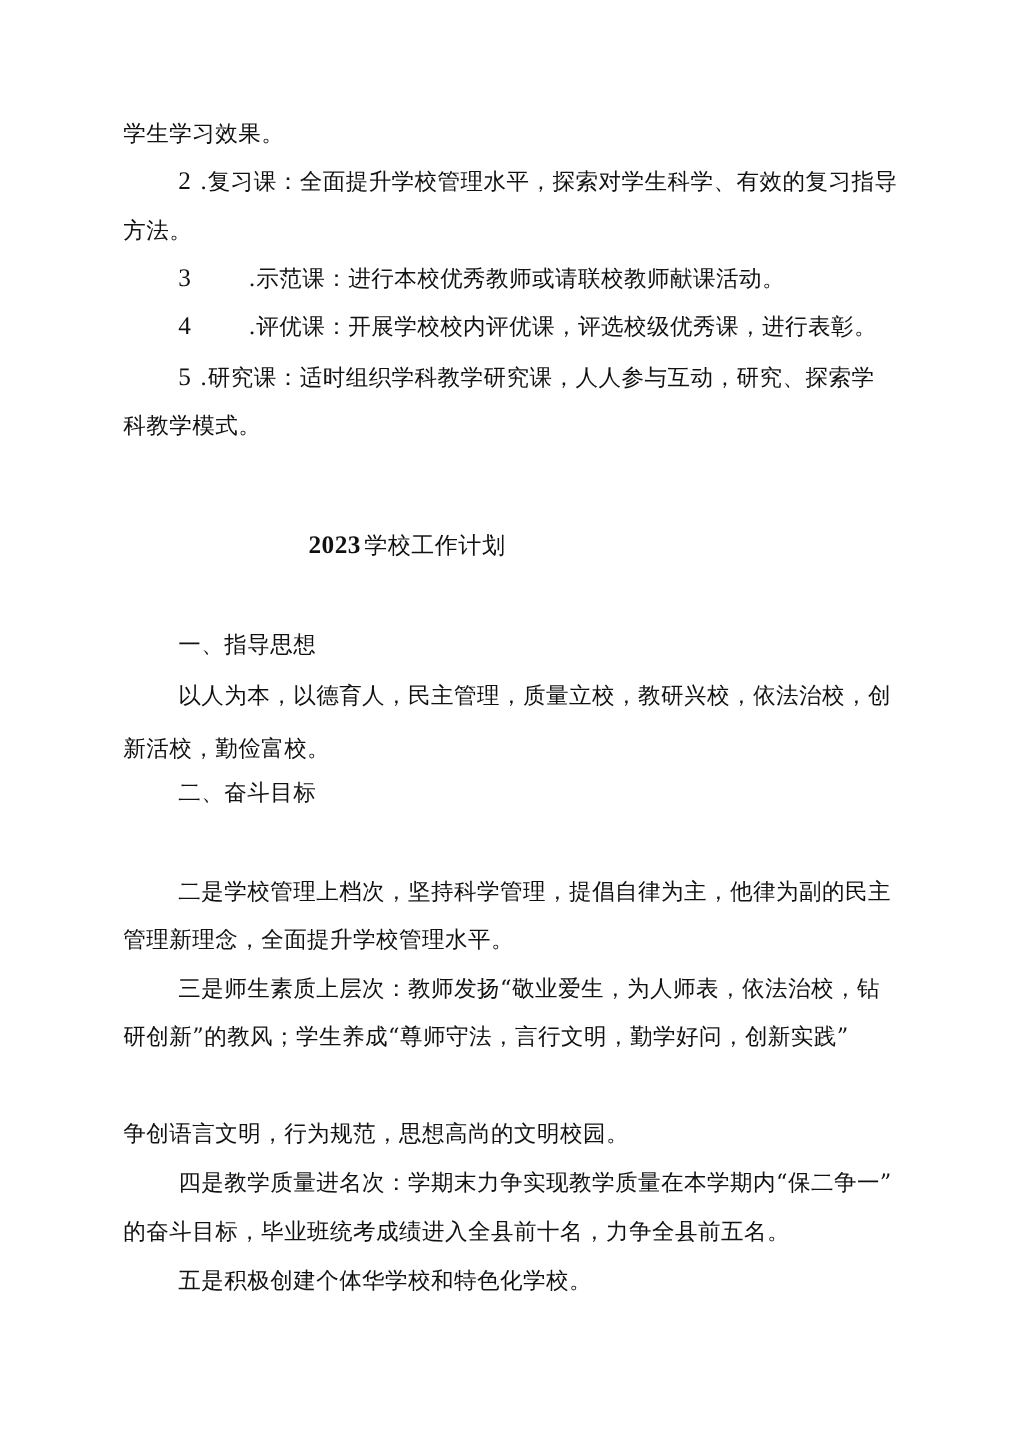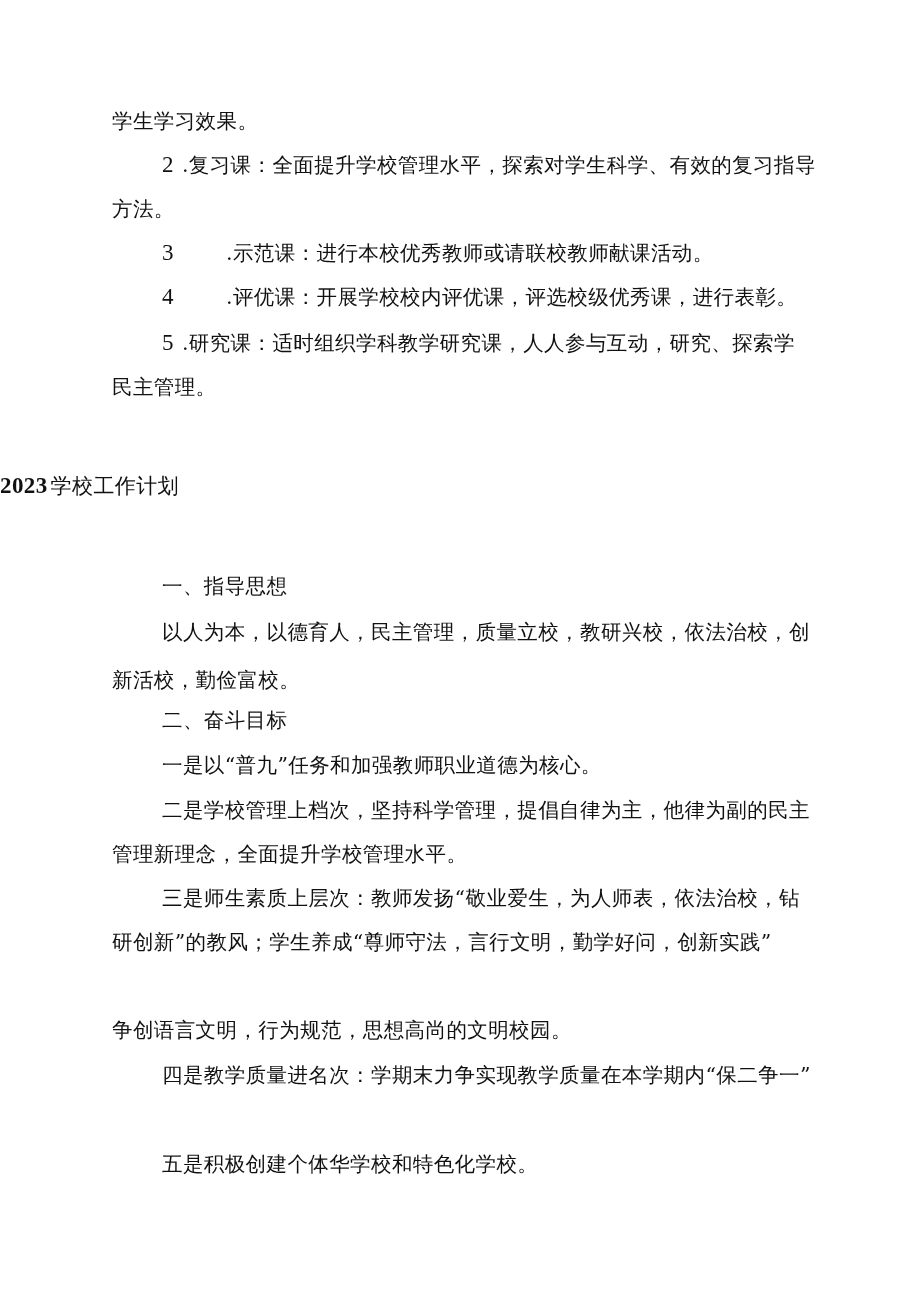--- a/index.html
+++ b/index.html
@@ -36,21 +36,22 @@
       font-family: "Liberation Serif", "DejaVu Serif", serif;
       font-size: 23px;
       display: inline-block;
     }
     .num-gap-sm { margin-right: 8px; }
     .num-gap-lg { width: 64px; }
     .title {
       position: absolute;
       left: 0;
       width: 740px;
-      top: 472px;
+      top: 482px;
+      text-align: center;
       font-size: 21px;
       line-height: 28px;
       letter-spacing: 0.4px;
     }
     .title-year {
       font-family: "Liberation Serif", "DejaVu Serif", serif;
       font-weight: bold;
       font-size: 23px;
       margin-right: 3px;
     }
@@ -71,38 +72,38 @@
     <span class="num num-gap-lg">3</span><span>.示范课：进行本校优秀教师或请联校教师献课活动。</span>
   </div>
 
   <div class="line indent" style="top:284px;">
     <span class="num num-gap-lg">4</span><span>.评优课：开展学校校内评优课，评选校级优秀课，进行表彰。</span>
   </div>
 
   <div class="line indent" style="top:330px;">
     <span class="num num-gap-sm">5</span><span>.研究课：适时组织学科教学研究课，人人参与互动，研究、探索学</span>
   </div>
-  <div class="line" style="top:374px;">民主管理。</div>
+  <div class="line" style="top:374px;">科教学模式。</div>
 
   <div class="title">
     <span class="title-year">2023</span><span>学校工作计划</span>
   </div>
 
   <div class="line indent" style="top:573px;">一、指导思想</div>
   <div class="line indent" style="top:619px;">以人为本，以德育人，民主管理，质量立校，教研兴校，依法治校，创</div>
   <div class="line" style="top:667px;">新活校，勤俭富校。</div>
 
   <div class="line indent" style="top:707px;">二、奋斗目标</div>
 
-  <div class="line indent" style="top:752px;">一是以“普九”任务和加强教师职业道德为核心。</div>
 
   <div class="line indent" style="top:797px;">二是学校管理上档次，坚持科学管理，提倡自律为主，他律为副的民主</div>
   <div class="line" style="top:841px;">管理新理念，全面提升学校管理水平。</div>
 
   <div class="line indent" style="top:885px;text-align:center;">三是师生素质上层次：教师发扬“敬业爱生，为人师表，依法治校，钻</div>
   <div class="line" style="top:929px;">研创新”的教风；学生养成“尊师守法，言行文明，勤学好问，创新实践”</div>
   <div class="line" style="top:1017px;">争创语言文明，行为规范，思想高尚的文明校园。</div>
 
   <div class="line indent" style="top:1062px;">四是教学质量进名次：学期末力争实现教学质量在本学期内“保二争一”</div>
+  <div class="line" style="top:1106px;">的奋斗目标，毕业班统考成绩进入全县前十名，力争全县前五名。</div>
 
   <div class="line indent" style="top:1151px;">五是积极创建个体华学校和特色化学校。</div>
 
 </div>
 
 </body></html>

